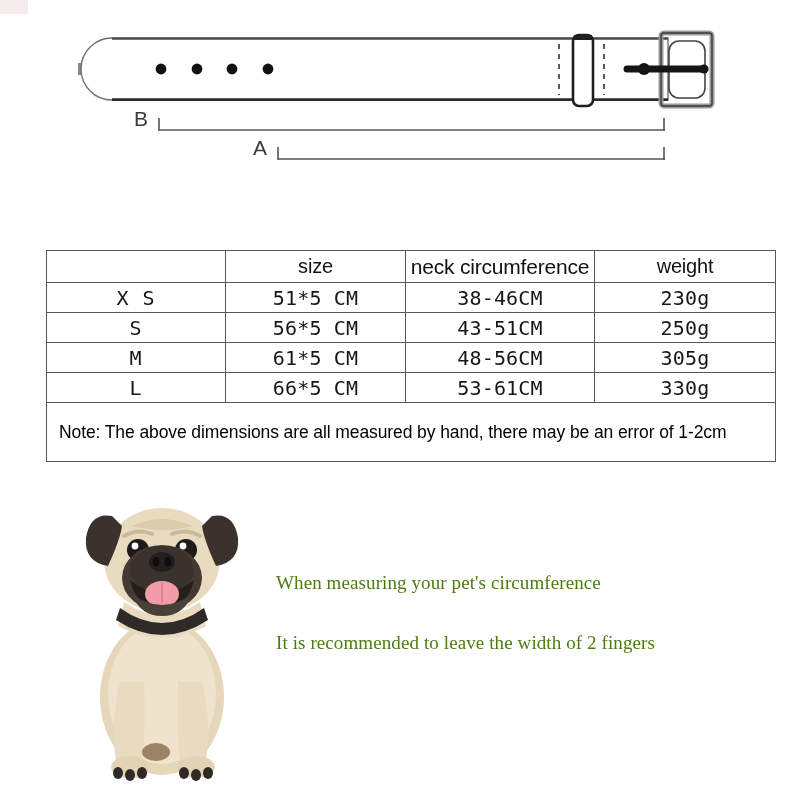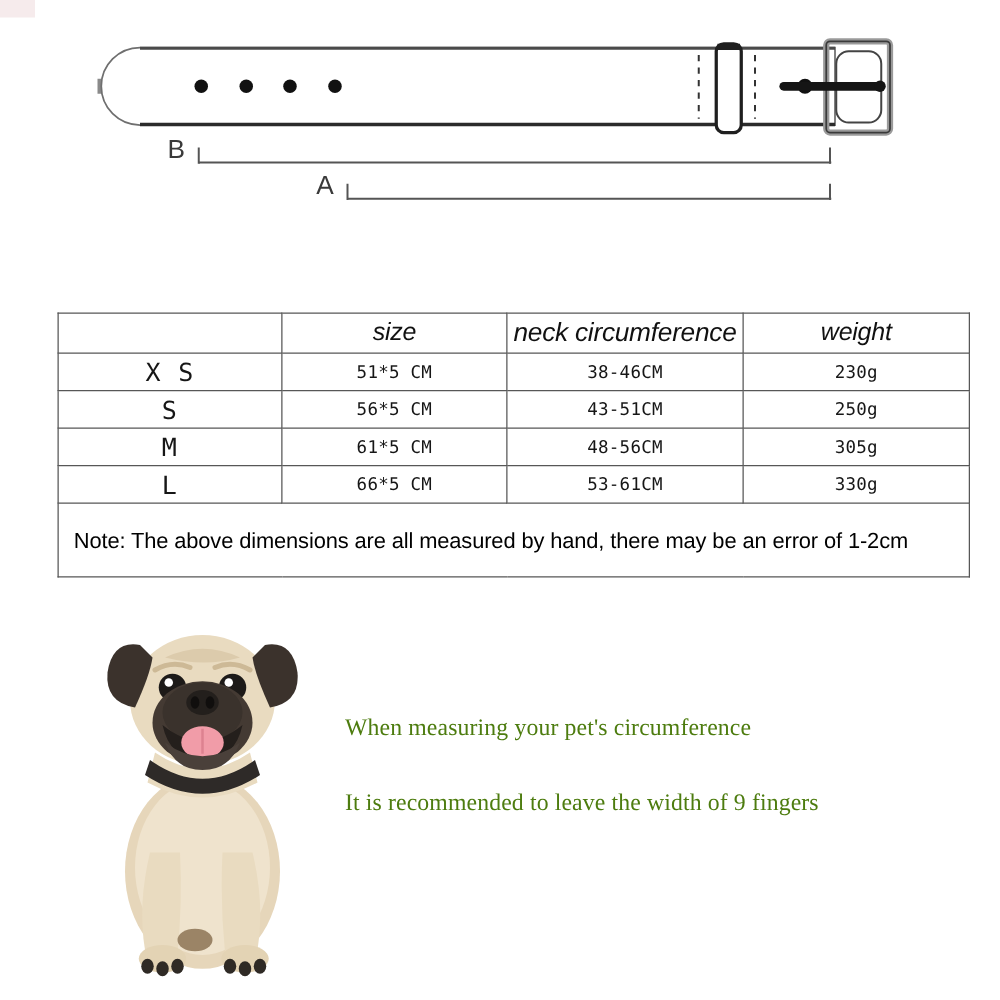--- a/index.html
+++ b/index.html
@@ -65,29 +65,28 @@
   col.c-size  { width: 180px; }
   col.c-neck  { width: 189px; }
   col.c-weight{ width: 181px; }
 
   tr.header-row td {
     height: 31px;
     font-family: "Liberation Sans", sans-serif;
     font-size: 20px;
     color: #111111;
     letter-spacing: -0.2px;
-    font-style: italic;
   }
   tr.header-row td.col-neck {
     font-size: 21px;
   }
   tr.data-row td {
     height: 29px;
     font-family: "DejaVu Sans Mono", monospace;
-    font-size: 14px;
+    font-size: 20px;
     color: #161616;
     letter-spacing: 0.2px;
   }
   tr.data-row td.col-label {
     font-size: 20px;
     letter-spacing: 1px;
   }
   tr.note-row td {
     height: 58px;
     text-align: left;
@@ -284,16 +283,16 @@
     <path d="M 78 98 q 32 26 64 0 q -6 28 -32 28 q -26 0 -32 -28 z" fill="#241f1c"></path>
 
     <ellipse cx="110" cy="112" rx="17" ry="13" fill="#f19ca8"></ellipse>
     <path d="M 110 101 l 0 20" stroke="#dd8290" stroke-width="2"></path>
 
     <path d="M 80 112 q 30 22 60 0 q -8 22 -30 22 q -22 0 -30 -22 z" fill="#4a403a"></path>
   </svg>
 
   <div class="instructions">
     <p>When measuring your pet's circumference</p>
-    <p>It is recommended to leave the width of 9 fingers</p>
+    <p>It is recommended to leave the width of 2 fingers</p>
   </div>
 
 </div>
 
 </body></html>

